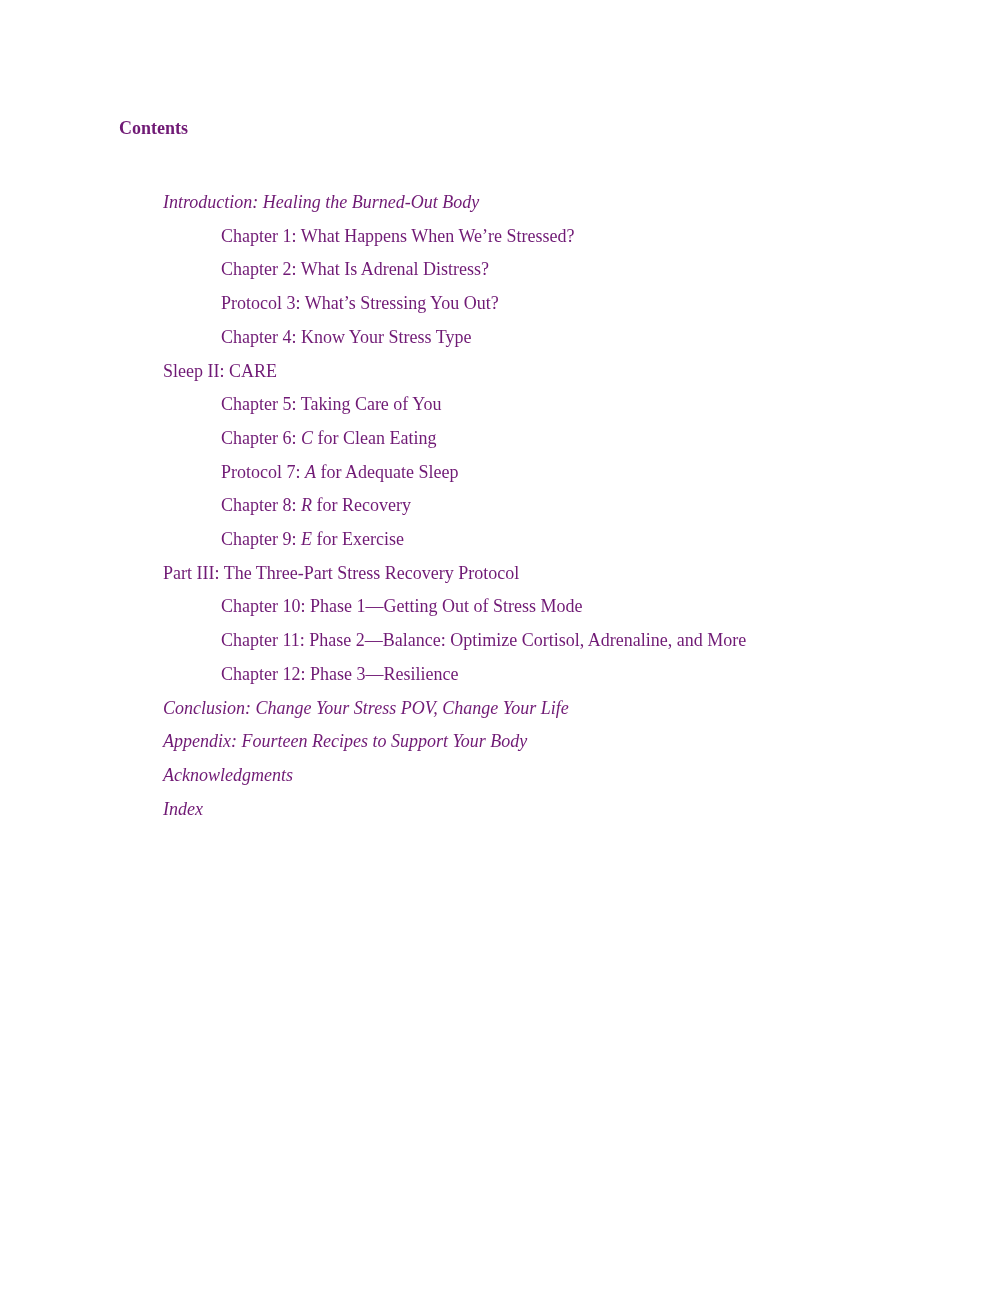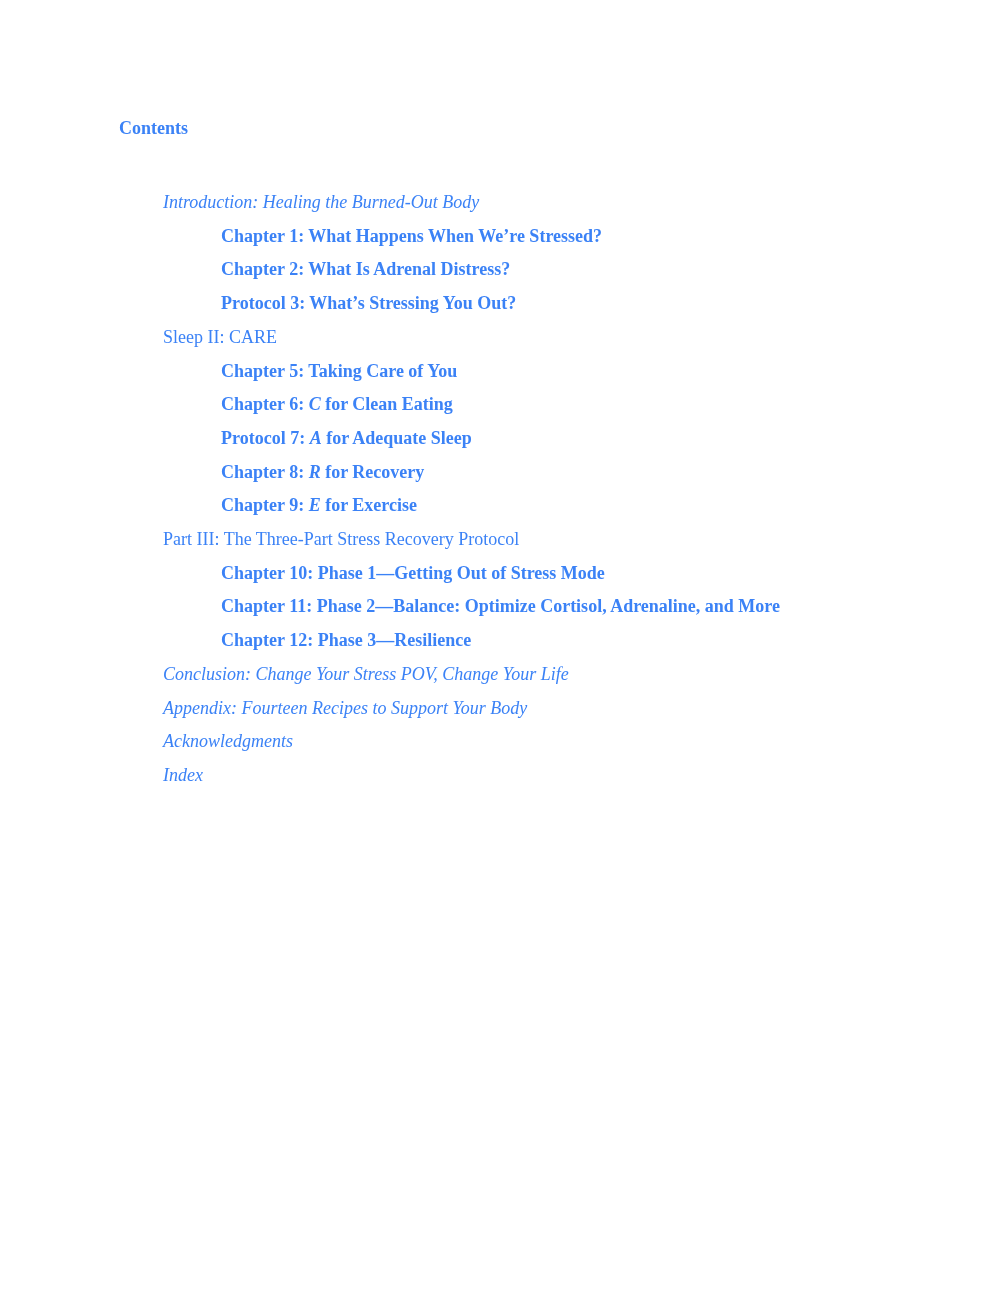--- a/index.html
+++ b/index.html
@@ -6,21 +6,21 @@
     margin: 0;
     padding: 0;
     background: #ffffff;
   }
   .page {
     position: relative;
     width: 868px;
     height: 1294px;
     background: #ffffff;
     font-family: "Liberation Serif", "DejaVu Serif", serif;
-    color: #3b82f6;
+    color: #701a75;
     overflow: hidden;
   }
   .doc-title {
     position: absolute;
     left: 119px;
     top: 117px;
     margin: 0;
     font-size: 18px;
     font-weight: bold;
     line-height: 22px;
@@ -32,21 +32,20 @@
     width: 800px;
     font-size: 18px;
   }
   .toc-entry {
     line-height: 33.7px;
     white-space: pre-wrap;
     margin-left: 44px;
   }
   .toc-entry.indent-1 {
     padding-left: 58px;
-    font-weight: bold;
   }
   .seg-italic {
     font-style: italic;
   }
   .page-number {
     position: absolute;
     top: 1206px;
     left: 852px;
     width: 40px;
     text-align: center;
@@ -58,20 +57,21 @@
 <body>
 
 <div class="page">
   <h1 class="doc-title">Contents</h1>
 
   <div class="toc">
       <div class="toc-entry indent-0"><span class="seg-italic">Introduction: Healing the Burned-Out Body</span></div>
       <div class="toc-entry indent-1"><span>Chapter 1: What Happens When We’re Stressed?</span></div>
       <div class="toc-entry indent-1"><span>Chapter 2: What Is Adrenal Distress?</span></div>
       <div class="toc-entry indent-1"><span>Protocol 3: What’s Stressing You Out?</span></div>
+      <div class="toc-entry indent-1"><span>Chapter 4: Know Your Stress Type</span></div>
       <div class="toc-entry indent-0"><span>Sleep II: CARE</span></div>
       <div class="toc-entry indent-1"><span>Chapter 5: Taking Care of You</span></div>
       <div class="toc-entry indent-1"><span>Chapter 6: </span><span class="seg-italic">C</span><span> for Clean Eating</span></div>
       <div class="toc-entry indent-1"><span>Protocol 7: </span><span class="seg-italic">A</span><span> for Adequate Sleep</span></div>
       <div class="toc-entry indent-1"><span>Chapter 8: </span><span class="seg-italic">R</span><span> for Recovery</span></div>
       <div class="toc-entry indent-1"><span>Chapter 9: </span><span class="seg-italic">E</span><span> for Exercise</span></div>
       <div class="toc-entry indent-0"><span>Part III: The Three-Part Stress Recovery Protocol</span></div>
       <div class="toc-entry indent-1"><span>Chapter 10: Phase 1—Getting Out of Stress Mode</span></div>
       <div class="toc-entry indent-1"><span>Chapter 11: Phase 2—Balance: Optimize Cortisol, Adrenaline, and More</span></div>
       <div class="toc-entry indent-1"><span>Chapter 12: Phase 3—Resilience</span></div>

